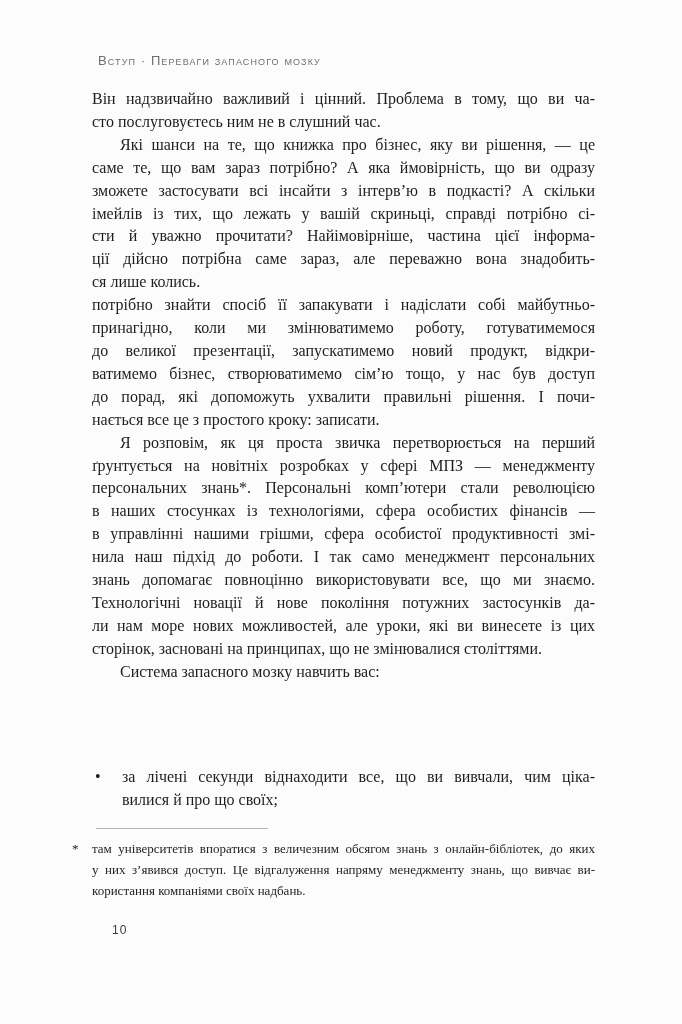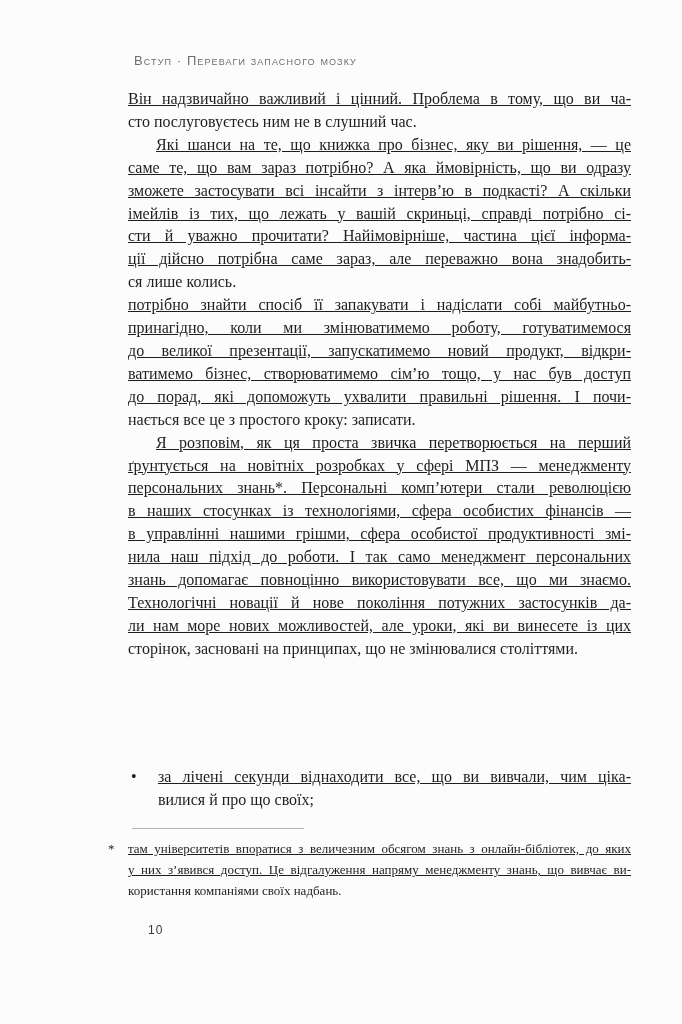--- a/index.html
+++ b/index.html
@@ -5,42 +5,42 @@
 <style>
   html, body { margin: 0; padding: 0; }
   body {
     width: 682px; height: 1024px;
     background: #fcfcfc;
     position: relative;
     overflow: hidden;
     font-family: "Liberation Serif", "DejaVu Serif", serif;
     color: #1e1e1e;
   }
-  .page { position: absolute; inset: 0; margin-left: 36px; }
+  .page { position: absolute; inset: 0; }
 
   .running-head {
     position: absolute;
     left: 98px; top: 53px;
     font-family: "Liberation Sans", "DejaVu Sans", sans-serif;
     font-variant: small-caps;
     font-size: 13px;
     letter-spacing: 1.1px;
     color: #6e6e6e;
     white-space: nowrap;
   }
 
   .text-block {
     position: absolute;
     left: 92px; top: 88px;
     width: 503px;
     font-size: 16px;
     line-height: 22.9px;
   }
   .line { text-align: justify; }
-  .line.fill { text-align-last: justify; text-decoration: underline; }
+  .line.fill { text-align-last: justify; }
   .line.end  { text-align-last: left; }
   .line.indent { text-indent: 28px; }
 
   .bullet-block {
     position: absolute;
     left: 92px; top: 766px;
     width: 503px;
     font-size: 16px;
     line-height: 22.9px;
     display: flex;
@@ -109,20 +109,21 @@
       <div class="line indent fill">Я розповім, як ця проста звичка перетворюється на перший</div>
       <div class="line fill">ґрунтується на новітніх розробках у сфері МПЗ — менеджменту</div>
       <div class="line fill">персональних знань*. Персональні комп’ютери стали революцією</div>
       <div class="line fill">в наших стосунках із технологіями, сфера особистих фінансів —</div>
       <div class="line fill">в управлінні нашими грішми, сфера особистої продуктивності змі-</div>
       <div class="line fill">нила наш підхід до роботи. І так само менеджмент персональних</div>
       <div class="line fill">знань допомагає повноцінно використовувати все, що ми знаємо.</div>
       <div class="line fill">Технологічні новації й нове покоління потужних застосунків да-</div>
       <div class="line fill">ли нам море нових можливостей, але уроки, які ви винесете із цих</div>
       <div class="line end">сторінок, засновані на принципах, що не змінювалися століттями.</div>
+      <div class="line indent end">Система запасного мозку навчить вас:</div>
     </div>
 
   <div class="bullet-block">
     <div class="bullet-glyph">•</div>
     <div class="bullet-lines">
         <div class="line fill">за лічені секунди віднаходити все, що ви вивчали, чим ціка-</div>
         <div class="line end">вилися й про що своїх;</div>
       </div>
   </div>
 

